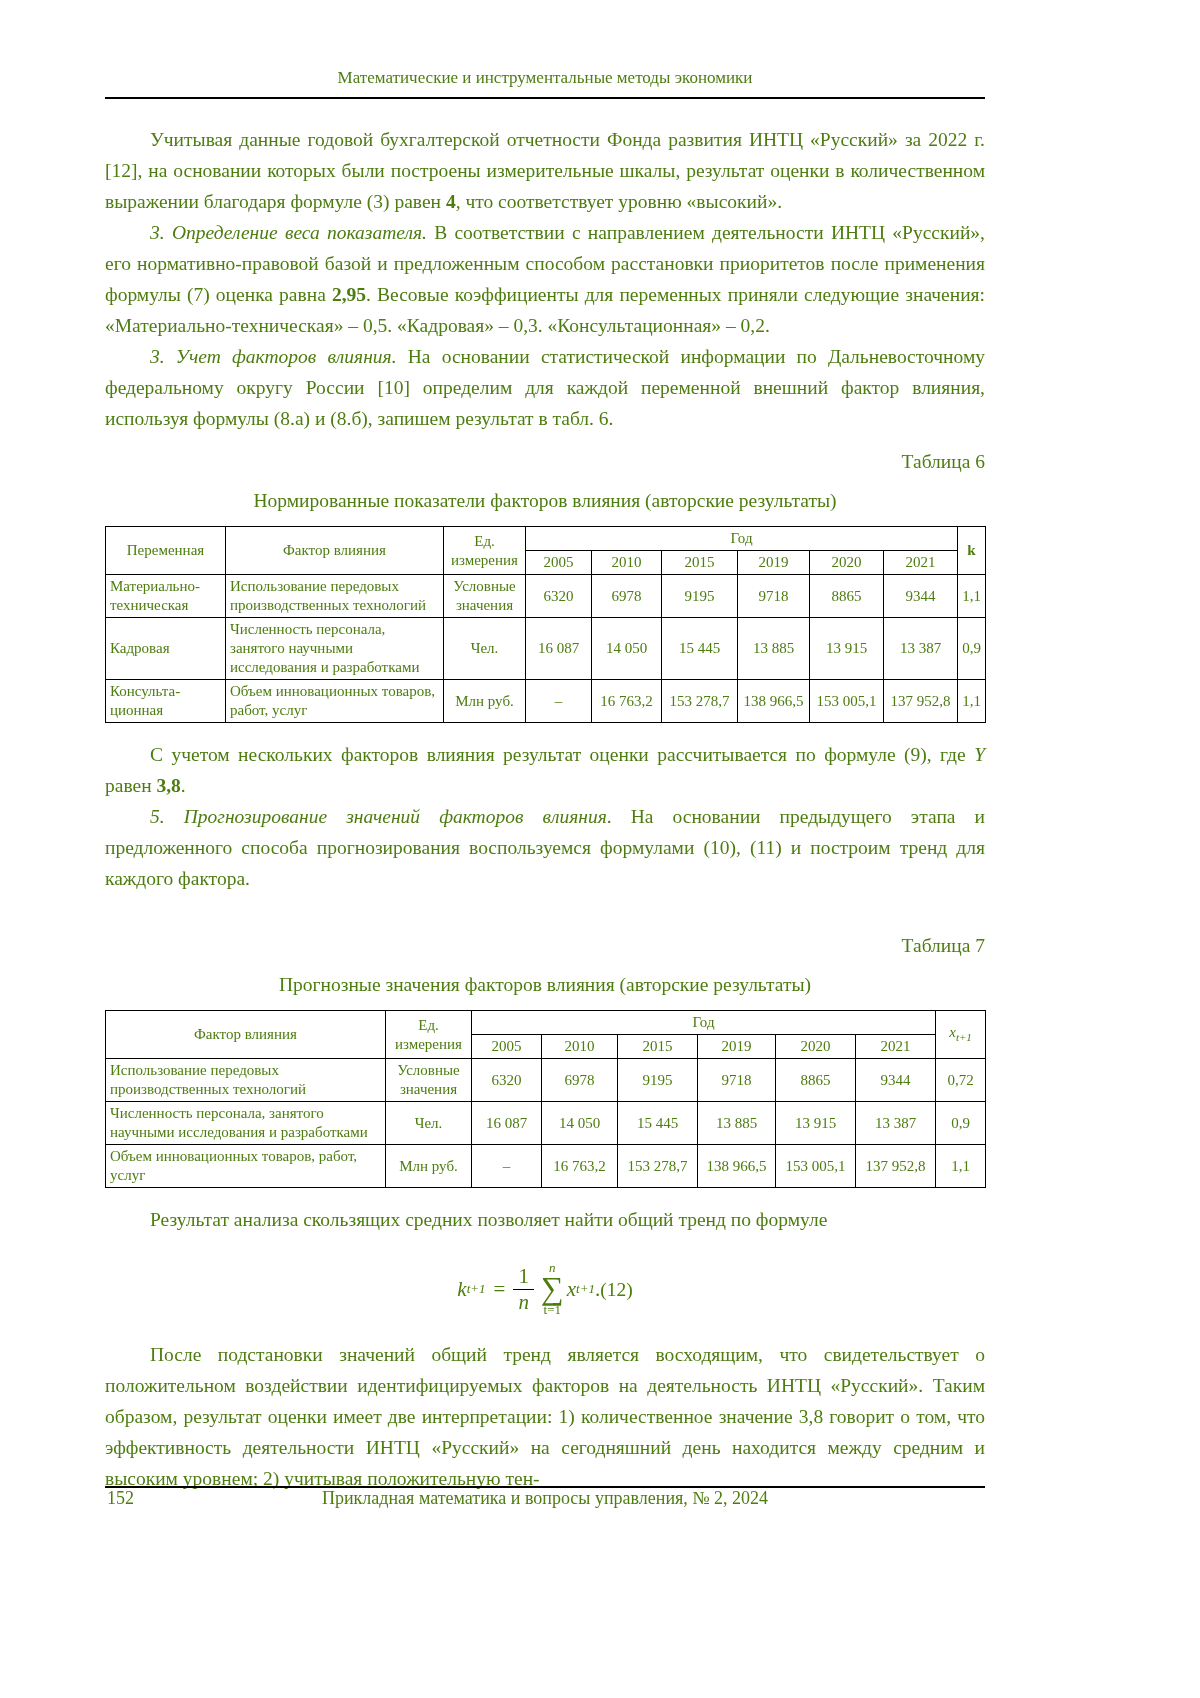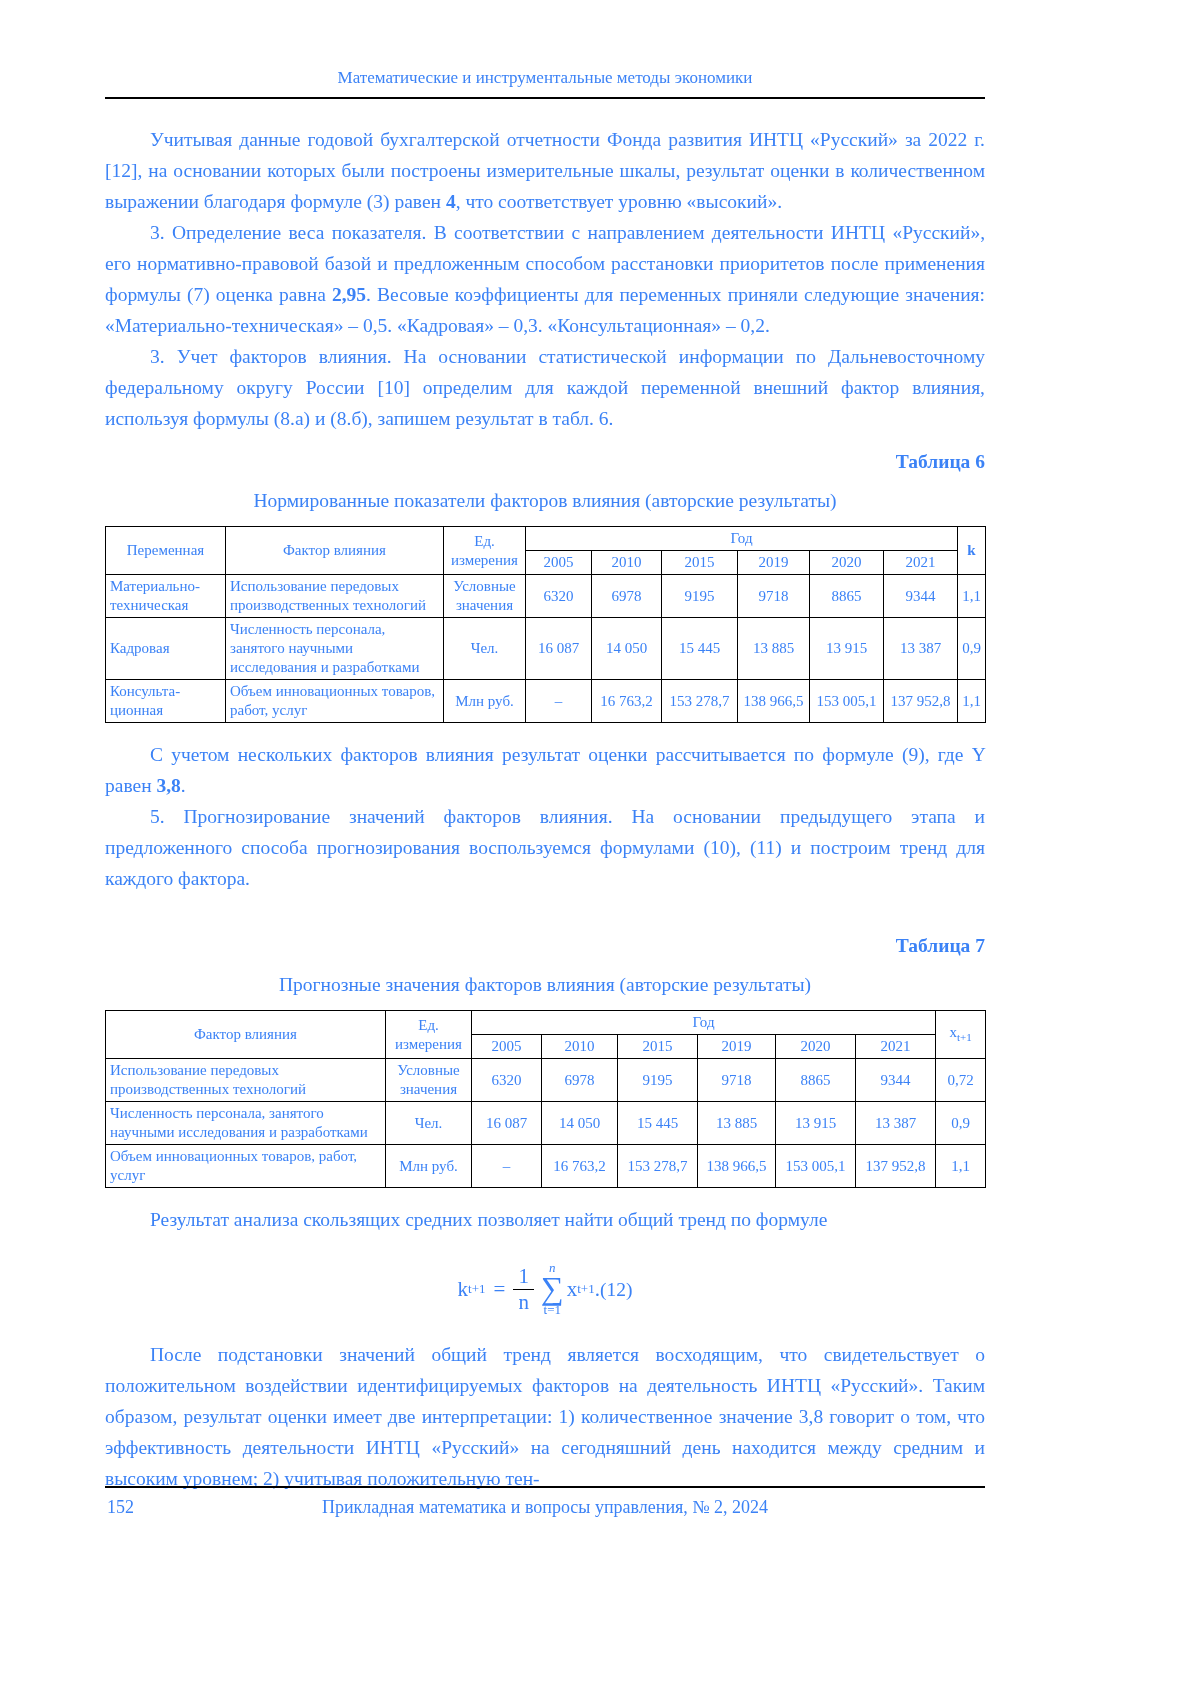--- a/index.html
+++ b/index.html
@@ -2,42 +2,42 @@
 <html lang="ru"><head>
 <meta charset="utf-8">
 <style>
   html, body { margin: 0; padding: 0; background: #ffffff; }
   .page {
     position: relative;
     width: 1200px;
     height: 1698px;
     background: #ffffff;
     font-family: "Liberation Serif", "DejaVu Serif", serif;
-    color: #3b82f6;
+    color: #4d7c0f;
     overflow: hidden;
   }
   .running-head {
     position: absolute;
     top: 68px; left: 105px; width: 880px;
     text-align: center;
     font-size: 17px;
     padding-bottom: 9px;
     border-bottom: 2px solid #000;
   }
   .content {
     position: absolute;
     top: 124px; left: 105px; width: 880px;
     font-size: 19.5px;
     line-height: 31px;
     text-align: justify;
   }
   .content p { margin: 0; text-indent: 45px; }
-  .it { }
+  .it { font-style: italic; }
   .bd { font-weight: bold; }
-  .table-label { text-align: right; margin: 12px 0 2px; font-weight: bold; }
+  .table-label { text-align: right; margin: 12px 0 2px; }
   .table-label.spaced { margin-top: 36px; }
   .table-title { text-align: center; margin: 8px 0 10px; }
   table.data {
     border-collapse: collapse;
     table-layout: fixed;
     width: 100%;
     font-size: 15px;
     line-height: 19px;
     text-align: center;
     margin: 0 16px 16px 0;
@@ -66,21 +66,20 @@
   .frac-num { border-bottom: 1.3px solid #000; padding: 0 5px; }
   .sigma-block { display: inline-flex; flex-direction: column; align-items: center; line-height: 1; margin: 0 3px; }
   .sigma-top { font-size: 13px; font-style: italic; line-height: 1; }
   .sigma-op { font-size: 32px; line-height: 0.9; }
   .sigma-bottom { font-size: 13px; line-height: 1.1; }
   .th-sub sub { font-size: 11px; }
   .footer {
     position: absolute;
     top: 1486px; left: 105px; width: 880px;
     border-top: 2px solid #000;
-    padding-top: 9px;
     font-size: 18px;
   }
   .footer-inner { position: relative; text-align: center; }
   .page-number { position: absolute; left: 2px; top: 0; }
 </style>
 </head>
 <body>
 
 <div class="page">
 

